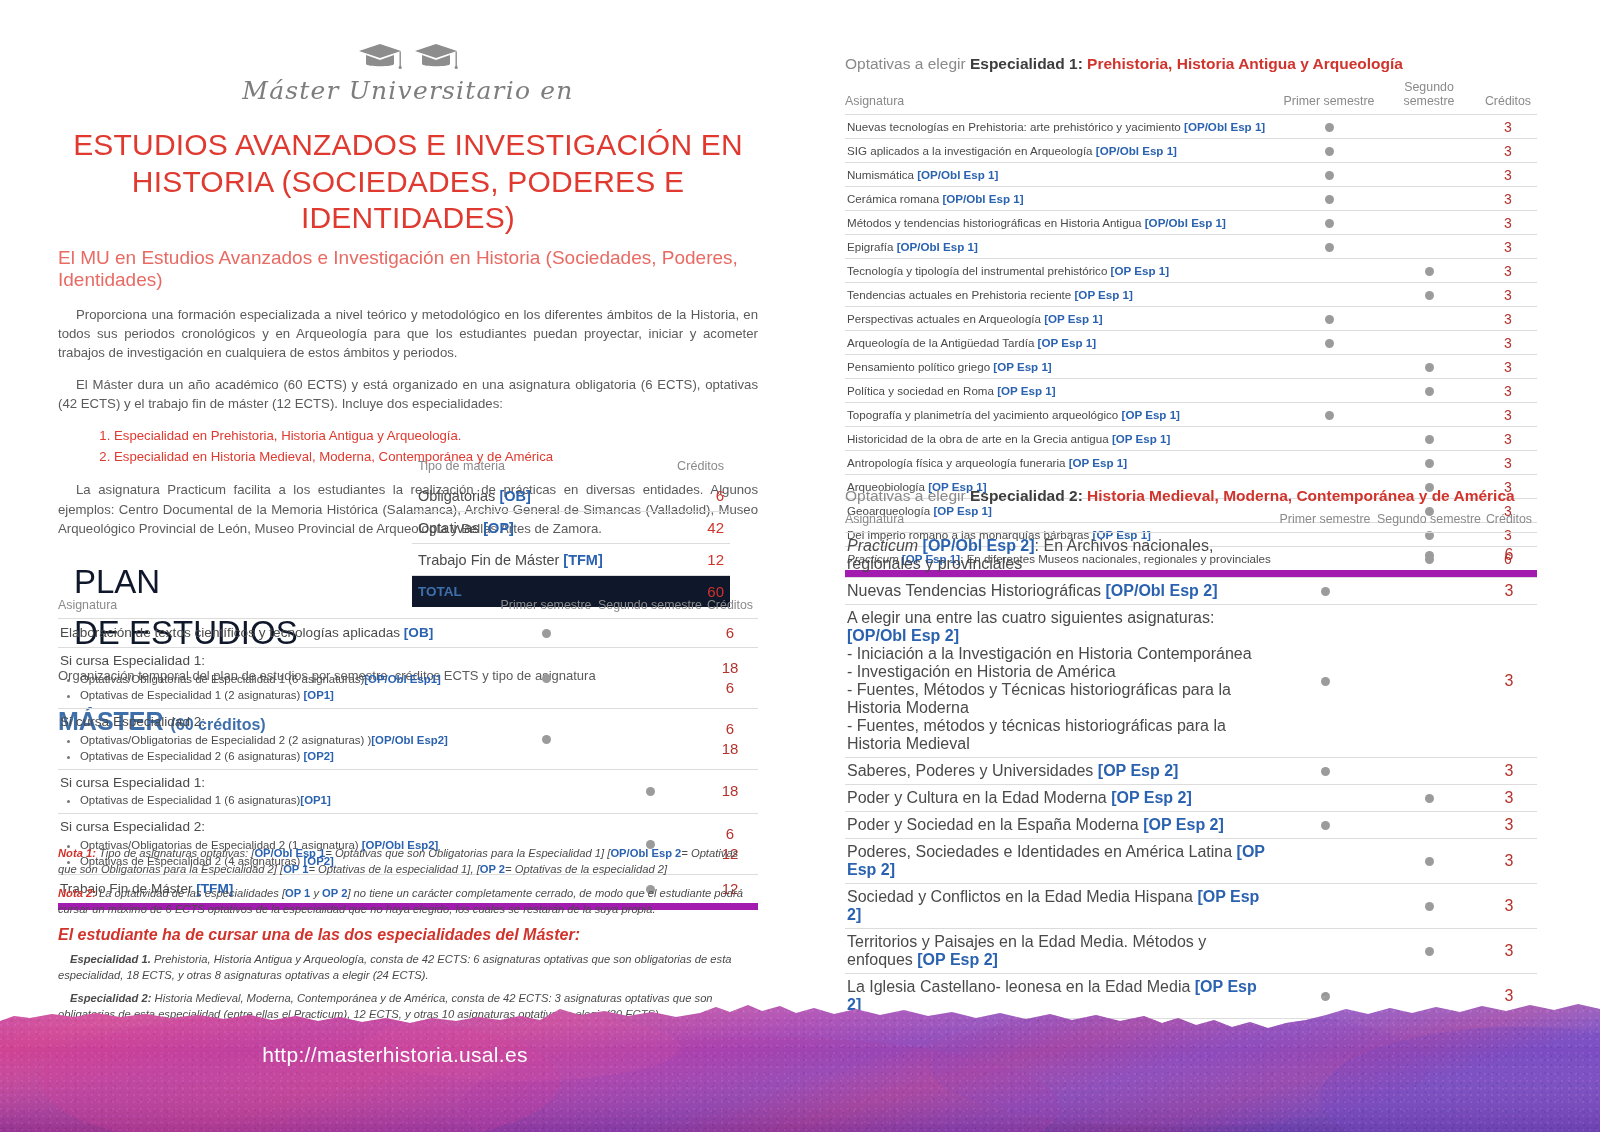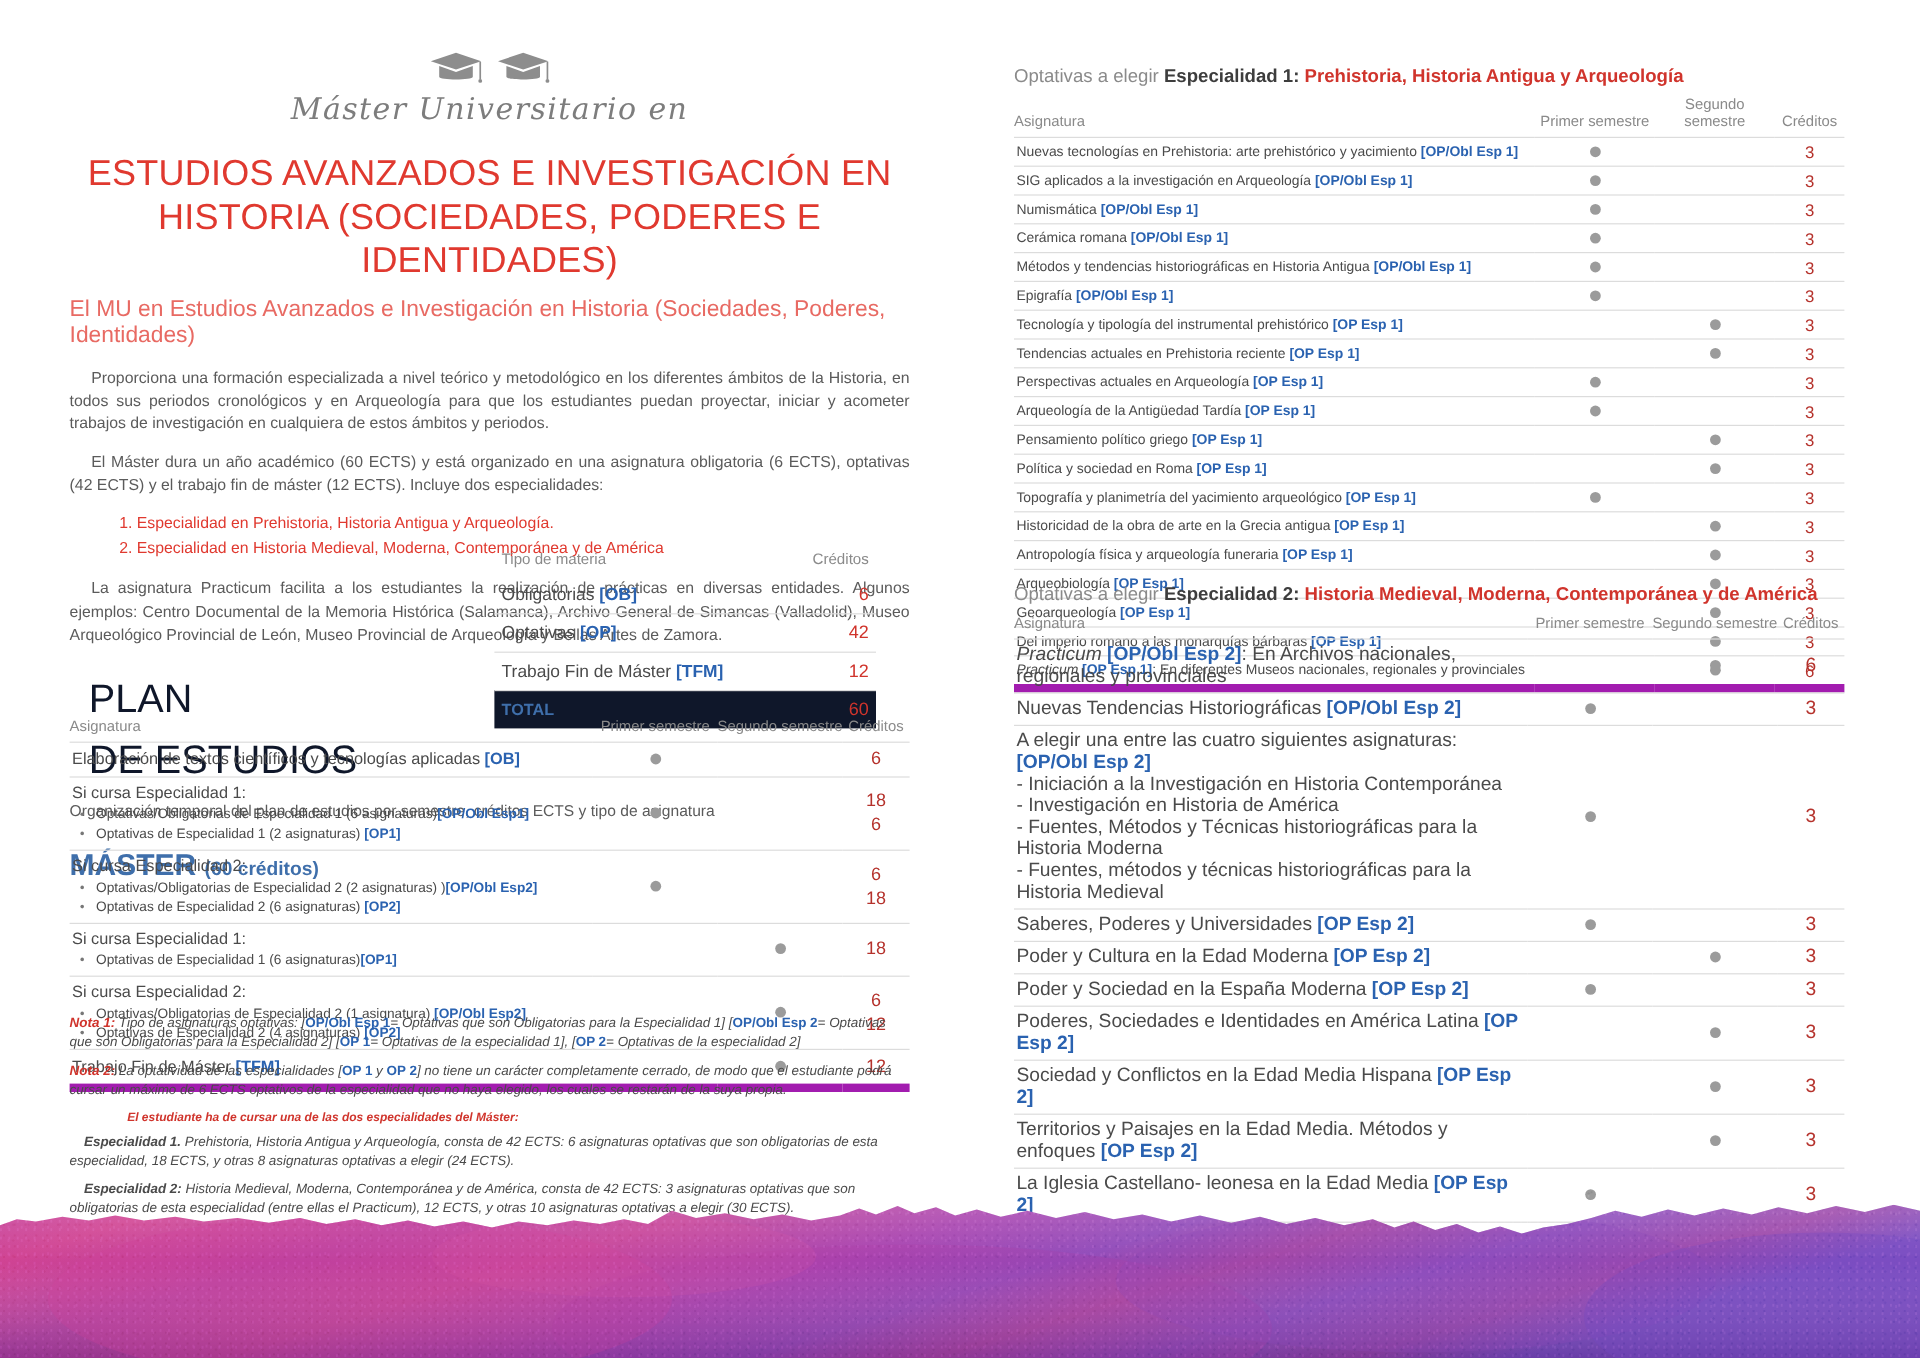--- a/index.html
+++ b/index.html
@@ -74,21 +74,21 @@
   .master-table ul li{font-size:11.4px;line-height:1.45;color:#4a4a4a;}
   .master-table ul li::marker{color:#777;}
   .master-table th.sem{width:104px;}
   .master-table th.cred{width:56px;}
 
   
   .notes{position:absolute;left:58px;top:846px;width:700px;}
   .note{font-size:11.2px;line-height:1.42;color:#4a4a4a;font-style:italic;margin-bottom:8px;}
   .note b.nlabel{color:#d0342c;font-style:italic;font-weight:700;}
   .note .tag{font-style:normal;}
-  .note-hl{color:#d0342c;font-weight:700;font-style:italic;font-size:10px;margin-bottom:8px;margin-left:48px;}
+  .note-hl{color:#d0342c;font-weight:700;font-style:italic;font-size:16px;margin-bottom:8px;}
   .note b.esp{color:#4a4a4a;font-weight:700;font-style:italic;margin-left:12px;}
 
   
   .right-col{position:absolute;left:845px;top:55px;width:692px;}
   .sec-title{font-size:15.5px;margin:0 0 7px 0;color:#8a8a8a;font-weight:400;}
   .sec-title .strong{color:#3d3d3d;font-weight:700;}
   .sec-title .red{color:#d0342c;font-weight:700;}
   .right-col .ctable td.name{font-size:11.6px;line-height:1.35;}
   .right-col .ctable td.cred{font-size:14px;}
   .right-col .ctable th.sem{width:100px;}
@@ -632,15 +632,16 @@
         <rect x="0" y="0" width="1600" height="145" fill="url(#wc)"></rect>
         <rect x="0" y="0" width="1600" height="145" fill="url(#wcv)"></rect>
         <ellipse cx="300" cy="95" rx="260" ry="70" fill="#d0409a" opacity="0.28"></ellipse>
         <ellipse cx="760" cy="120" rx="300" ry="70" fill="#b33ba4" opacity="0.22"></ellipse>
         <ellipse cx="1180" cy="80" rx="250" ry="60" fill="#8b49bb" opacity="0.25"></ellipse>
         <ellipse cx="1520" cy="110" rx="200" ry="70" fill="#7448c4" opacity="0.30"></ellipse>
         <ellipse cx="520" cy="60" rx="160" ry="34" fill="#e05aa8" opacity="0.18"></ellipse>
       </g>
     </svg>
     <div class="grain"></div>
+    <div class="footer-url">http://masterhistoria.usal.es</div>
   </div>
 
 </div>
 
 </body></html>

